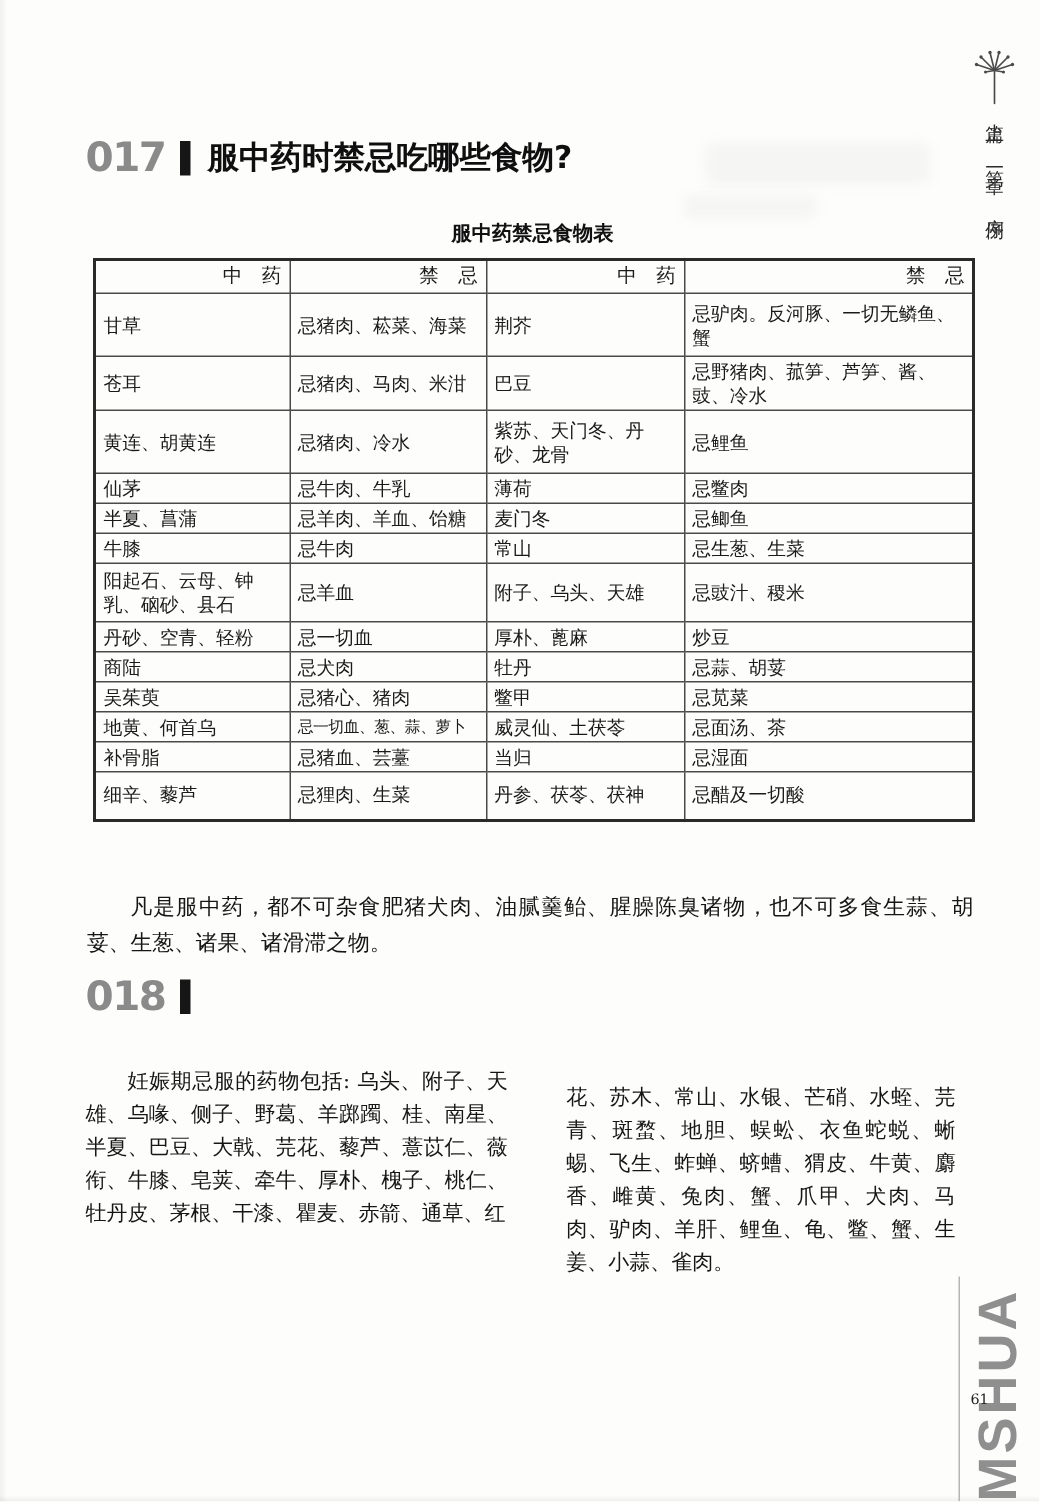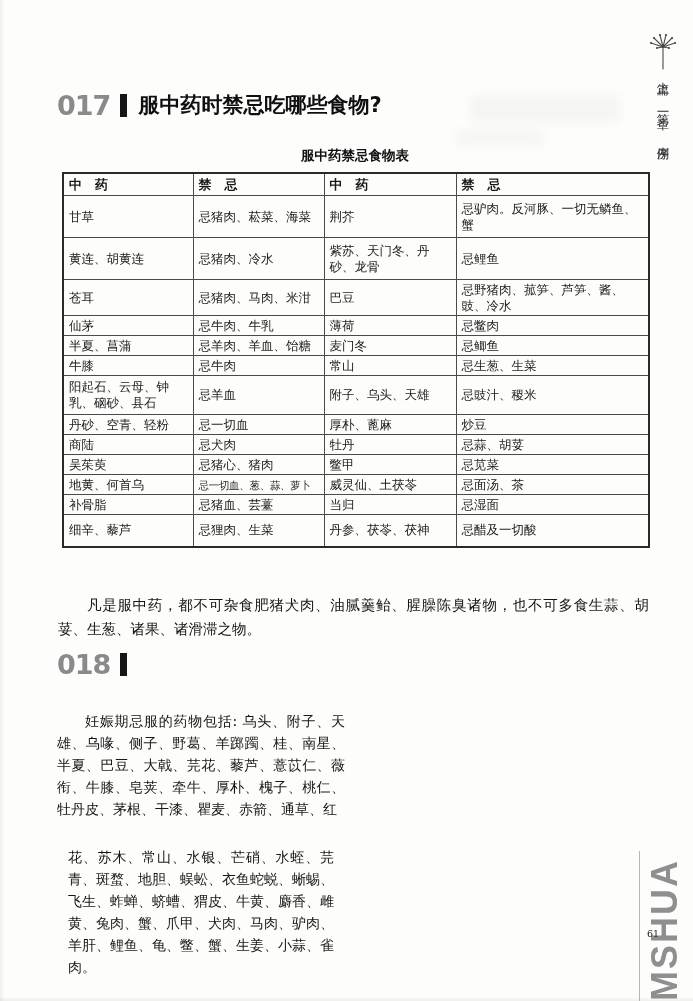--- a/index.html
+++ b/index.html
@@ -40,34 +40,34 @@
     border-collapse:collapse;table-layout:fixed;
     border:2px solid #2a2a2a;
   }
   table.food th,table.food td{
     border:1px solid #4a4a4a;
     font-size:12.5px;line-height:16px;
     padding:1px 5px;vertical-align:middle;color:#1a1a1a;
     overflow:hidden;
   }
   table.food th{
-    height:19px;text-align:left;font-weight:bold;
+    height:19px;text-align:right;font-weight:normal;
     font-family:"DejaVu Sans","Liberation Sans",sans-serif;font-size:13px;
   }
   table.food td.small{font-size:10.5px;white-space:nowrap;letter-spacing:-0.3px;}
 
   
   .para{
     position:absolute;left:58px;top:578px;width:591px;
     font-size:14.5px;line-height:24px;text-align:justify;text-justify:inter-ideograph;
     text-indent:2em;color:#161616;
   }
   .body-cols{
     position:absolute;left:57px;top:710px;width:591px;
-    display:flex;gap:15px;flex-direction:column;
+    display:flex;gap:28px;
   }
   .body-col{
     width:288px;font-size:14px;line-height:22px;
     text-align:justify;text-justify:inter-ideograph;color:#161616;
   }
   .body-col.first p{text-indent:2em;margin:0;}
   .body-col p{margin:11px;}
 
   
   .ornament{position:absolute;left:648px;top:33px;}
@@ -124,31 +124,31 @@
         <th>禁　忌</th>
       </tr>
     </thead>
     <tbody>
         <tr style="height: 42px;">
           <td>甘草</td>
           <td>忌猪肉、菘菜、海菜</td>
           <td>荆芥</td>
           <td>忌驴肉。反河豚、一切无鳞鱼、蟹</td>
         </tr>
+        <tr style="height: 36px;">
+          <td>苍耳</td>
+          <td>忌猪肉、马肉、米泔</td>
+          <td>巴豆</td>
+          <td>忌野猪肉、菰笋、芦笋、酱、豉、冷水</td>
+        </tr>
         <tr style="height: 42px;">
           <td>黄连、胡黄连</td>
           <td>忌猪肉、冷水</td>
           <td>紫苏、天门冬、丹砂、龙骨</td>
           <td>忌鲤鱼</td>
-        </tr>
-        <tr style="height: 36px;">
-          <td>苍耳</td>
-          <td>忌猪肉、马肉、米泔</td>
-          <td>巴豆</td>
-          <td>忌野猪肉、菰笋、芦笋、酱、豉、冷水</td>
         </tr>
         <tr style="height: 20px;">
           <td>仙茅</td>
           <td>忌牛肉、牛乳</td>
           <td>薄荷</td>
           <td>忌鳖肉</td>
         </tr>
         <tr style="height: 20px;">
           <td>半夏、菖蒲</td>
           <td>忌羊肉、羊血、饴糖</td>

